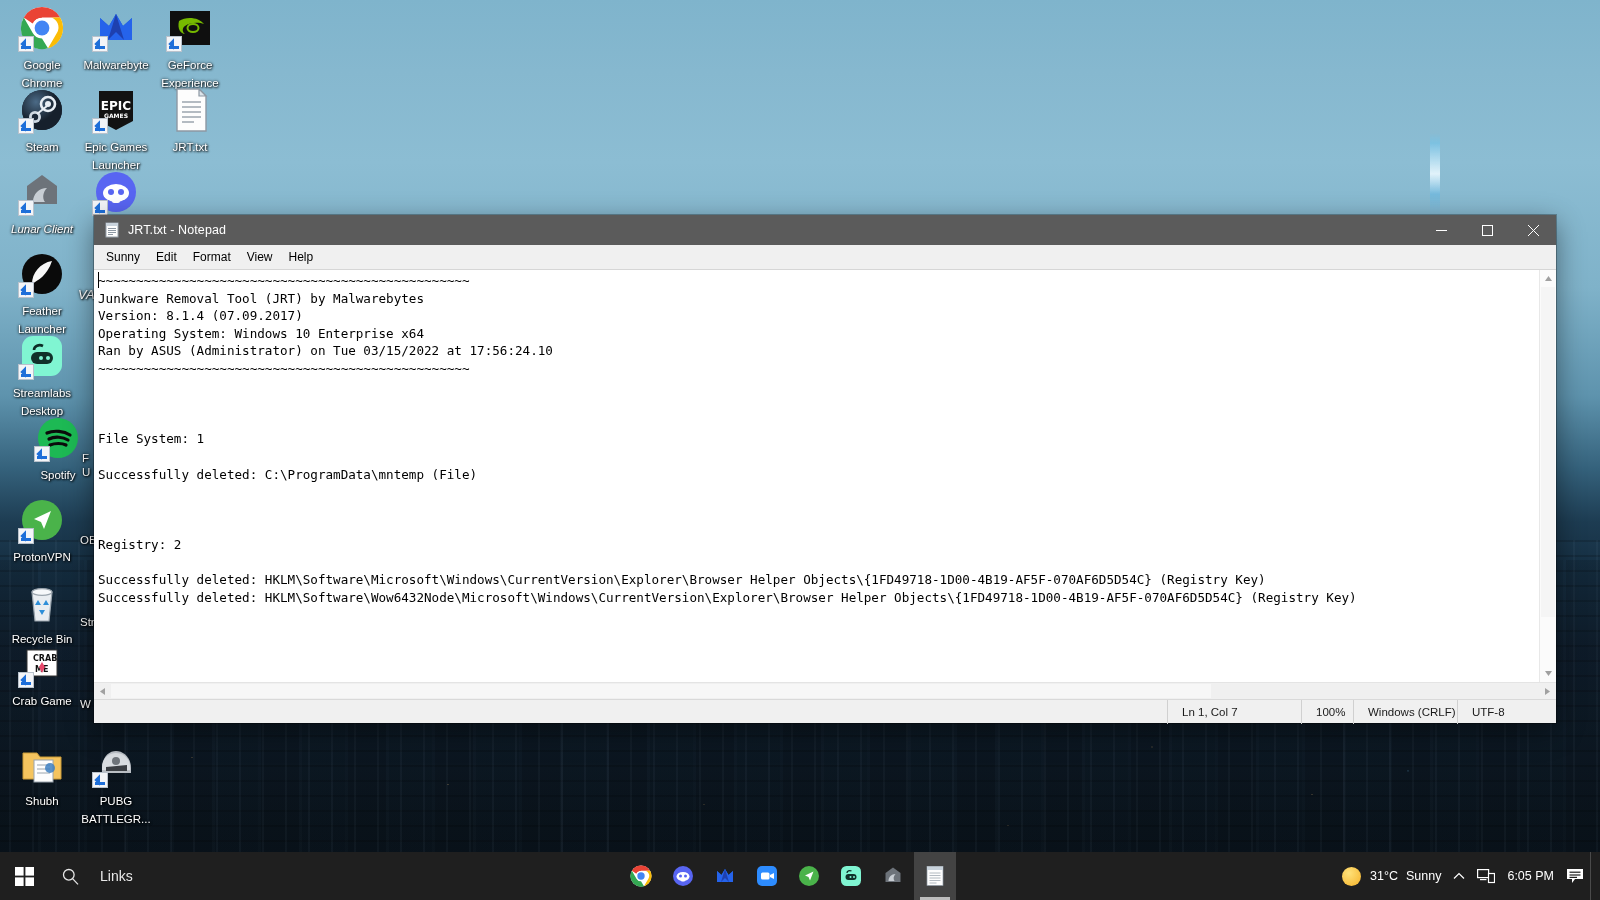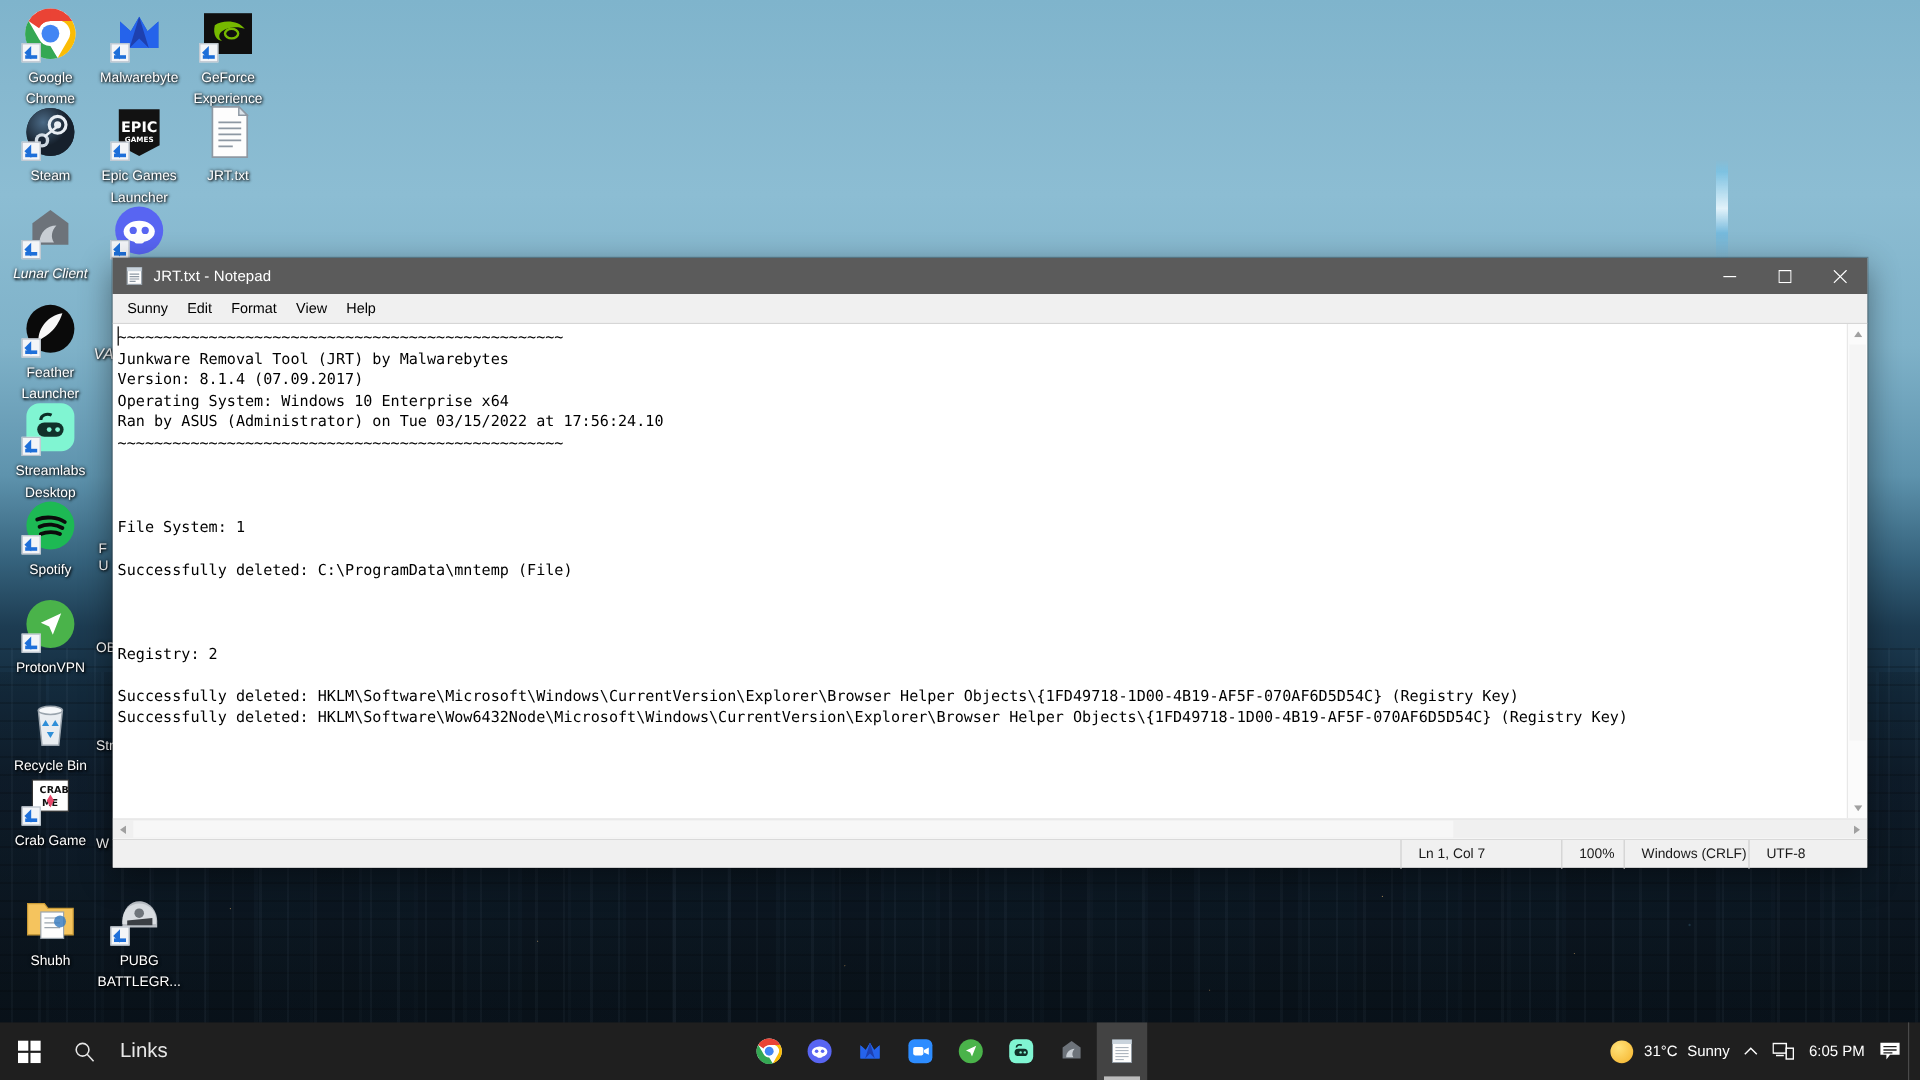--- a/index.html
+++ b/index.html
@@ -199,21 +199,21 @@
   #sb-eol   { width:104px; }
   #sb-enc   { width:99px; }
 
   
   #taskbar {
     position:absolute; left:0; bottom:0; width:1600px; height:48px;
     background:#1f1f1f; display:flex; align-items:center;
   }
   #startbtn { width:48px; height:48px; display:flex; align-items:center; justify-content:center; }
   #searchbtn { width:44px; height:48px; display:flex; align-items:center; justify-content:center; }
-  #linkslbl { color:#e8e8e8; font-size:17px; margin-left:8px; }
+  #linkslbl { color:#e8e8e8; font-size:14px; margin-left:8px; }
   #tasklist { position:absolute; left:620px; top:0; height:48px; display:flex; align-items:center; }
   .tbicon {
     width:42px; height:48px; display:flex; align-items:center; justify-content:center;
     position:relative;
   }
   .tbicon.active { background:rgba(255,255,255,.16); }
   .tbicon.active::after {
     content:""; position:absolute; bottom:0; left:6px; right:6px; height:3px;
     background:#bdbdbd;
   }
@@ -340,21 +340,21 @@
       <div class="dicon" style="left: 4px; top: 332px;"><span class="glyph">
           <svg width="48" height="48" viewBox="0 0 48 48" class="ico-svg">
       <rect x="4" y="4" width="40" height="40" rx="11" fill="#80f5d2"></rect>
       <path d="M16 18 C16 14 21 12 25 14" fill="none" stroke="#0c2d26" stroke-width="2.6"></path>
       <rect x="13" y="20" width="22" height="12" rx="6" fill="#11312a"></rect>
       <circle cx="23" cy="26" r="2" fill="#80f5d2"></circle>
             <circle cx="30" cy="26" r="2" fill="#80f5d2"></circle>
           </svg>
           <span class="shct"></span>
         </span><span class="lbl">Streamlabs Desktop</span></div>
-      <div class="dicon" style="left: 4px; top: 414px;"><span class="glyph">
+      <div class="dicon" style="left: 20px; top: 414px;"><span class="glyph">
           <svg width="48" height="48" viewBox="0 0 48 48" class="ico-svg">
       <circle cx="24" cy="24" r="20" fill="#1db954"></circle>
       <g fill="none" stroke="#0b0b0b" stroke-width="3.2" stroke-linecap="round">
         <path d="M13 19 C20 16 30 17 36 21"></path>
         <path d="M15 25 C21 22 29 23 34 26"></path>
         <path d="M16 31 C21 29 28 29 32 31"></path>
             </g>
           </svg>
           <span class="shct"></span>
         </span><span class="lbl">Spotify</span></div>

